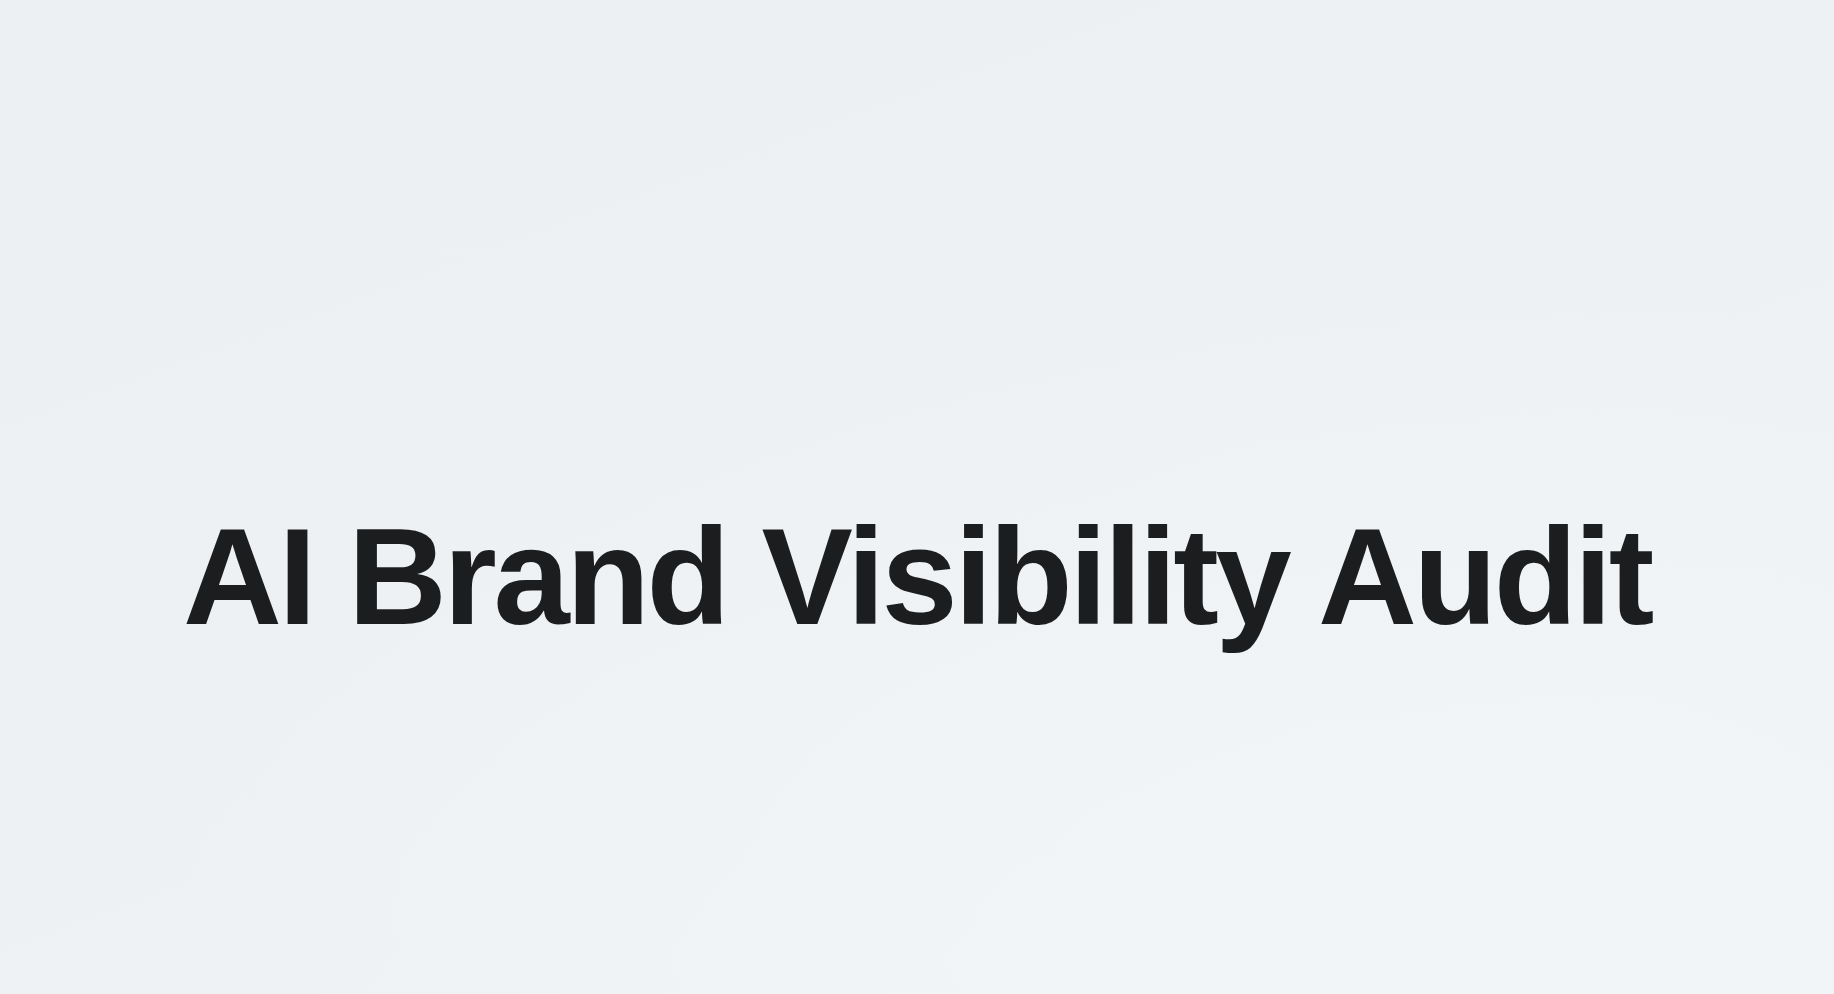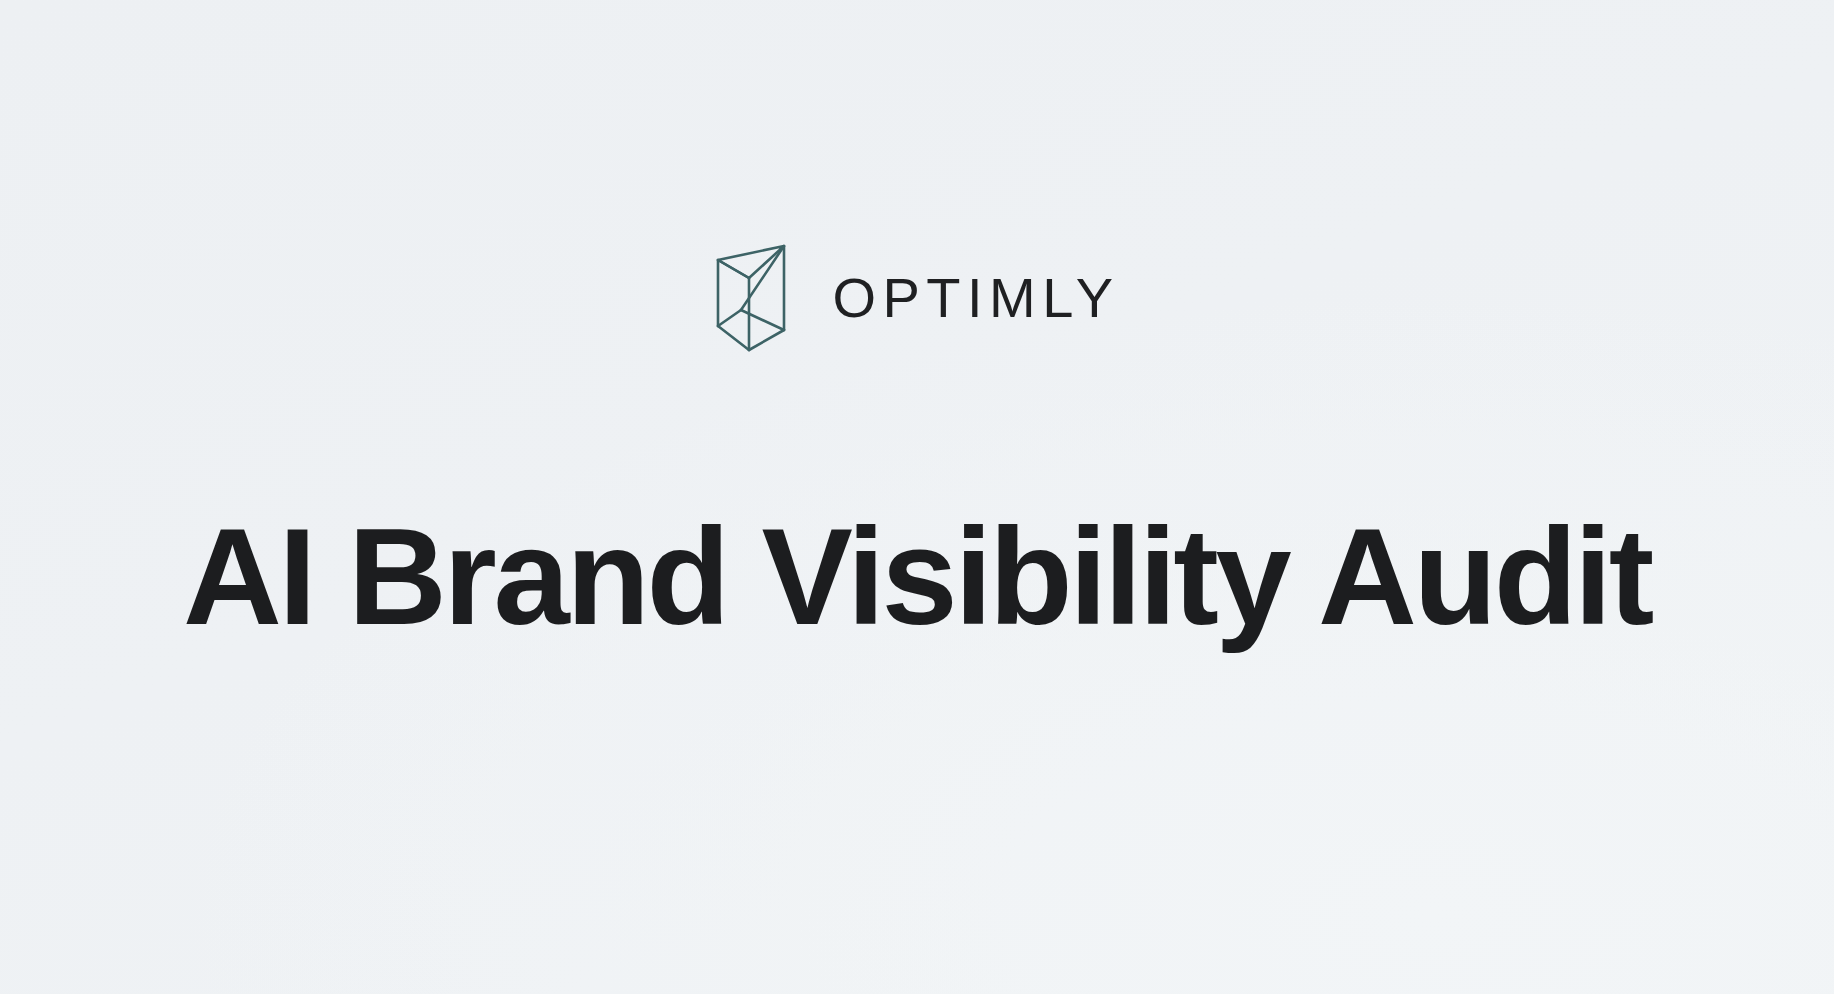--- a/index.html
+++ b/index.html
@@ -78,44 +78,16 @@
     line-height: 1.18;
     white-space: nowrap;
     -webkit-font-smoothing: antialiased;
   }
 </style>
 </head>
 <body>
 
 <div class="slide">
 
-  <div class="brand-lockup">
-
-    <svg class="brand-mark" viewBox="0 0 76 118" aria-hidden="true">
-      <g fill="none" stroke="#3d6366" stroke-width="2.6" stroke-linecap="round" stroke-linejoin="round">
-
-        <path d="M 4 22 L 4 88"></path>
-
-        <path d="M 70 8 L 70 92"></path>
-
-        <path d="M 35 40 L 35 112"></path>
-
-        <path d="M 4 22 L 70 8 L 35 40 Z"></path>
-
-        <path d="M 70 8 L 27 72"></path>
-
-        <path d="M 4 22 L 35 40"></path>
-
-        <path d="M 4 88 L 35 112"></path>
-
-        <path d="M 35 112 L 70 92"></path>
-
-        <path d="M 27 72 L 4 88"></path>
-        <path d="M 27 72 L 70 92"></path>
-      </g>
-    </svg>
-
-    <div class="brand-wordmark">OPTIMLY</div>
-  </div>
 
   <h1 class="headline">AI Brand Visibility Audit</h1>
 
 </div>
 
 </body></html>

